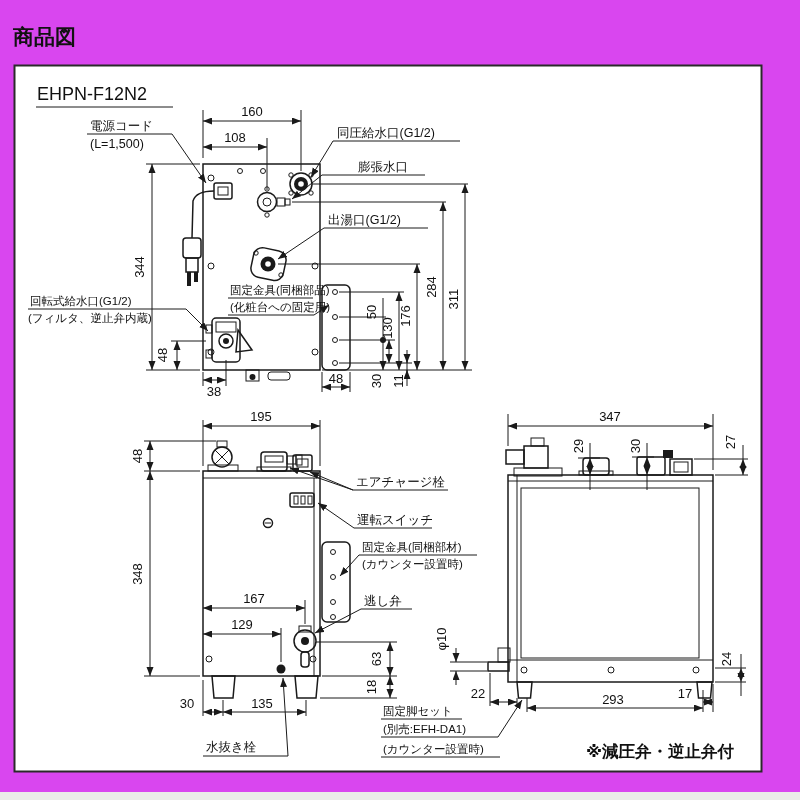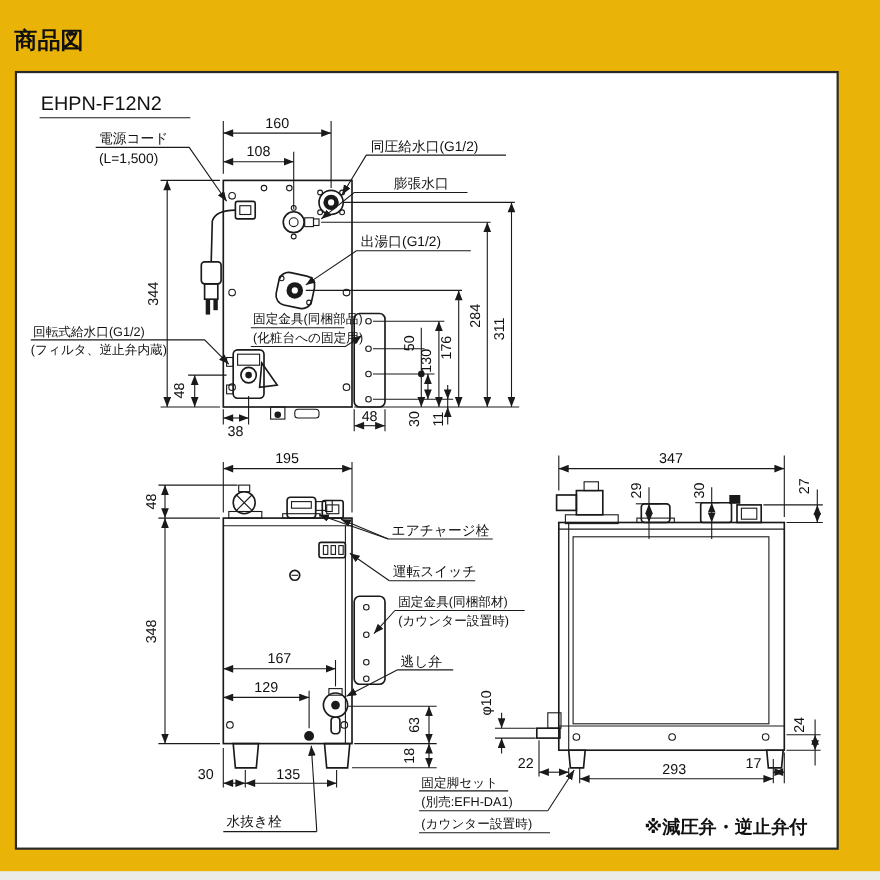--- a/index.html
+++ b/index.html
@@ -1,16 +1,16 @@
 <!DOCTYPE html>
 <html><head>
 <meta charset="utf-8">
 <style>
   html,body{margin:0;padding:0;background:#fff;}
-  .stage{position:relative;width:800px;height:800px;background:#eab308;overflow:hidden;}
+  .stage{position:relative;width:800px;height:800px;background:#d946ef;overflow:hidden;}
   svg{display:block;}
   svg text{fill:#111;font-family:"Liberation Sans","DejaVu Sans",sans-serif;}
   .tt{font-size:21px;font-weight:bold;}
   .tm{font-size:18px;}
   .tn{font-size:16.5px;font-weight:bold;}
   .tl{font-size:12.5px;}
   .ts{font-size:11.5px;}
   .td{font-size:13px;}
   .o{stroke:#1a1a1a;fill:none;stroke-width:1.5;}
   .thin{stroke:#1a1a1a;fill:none;stroke-width:1;}

